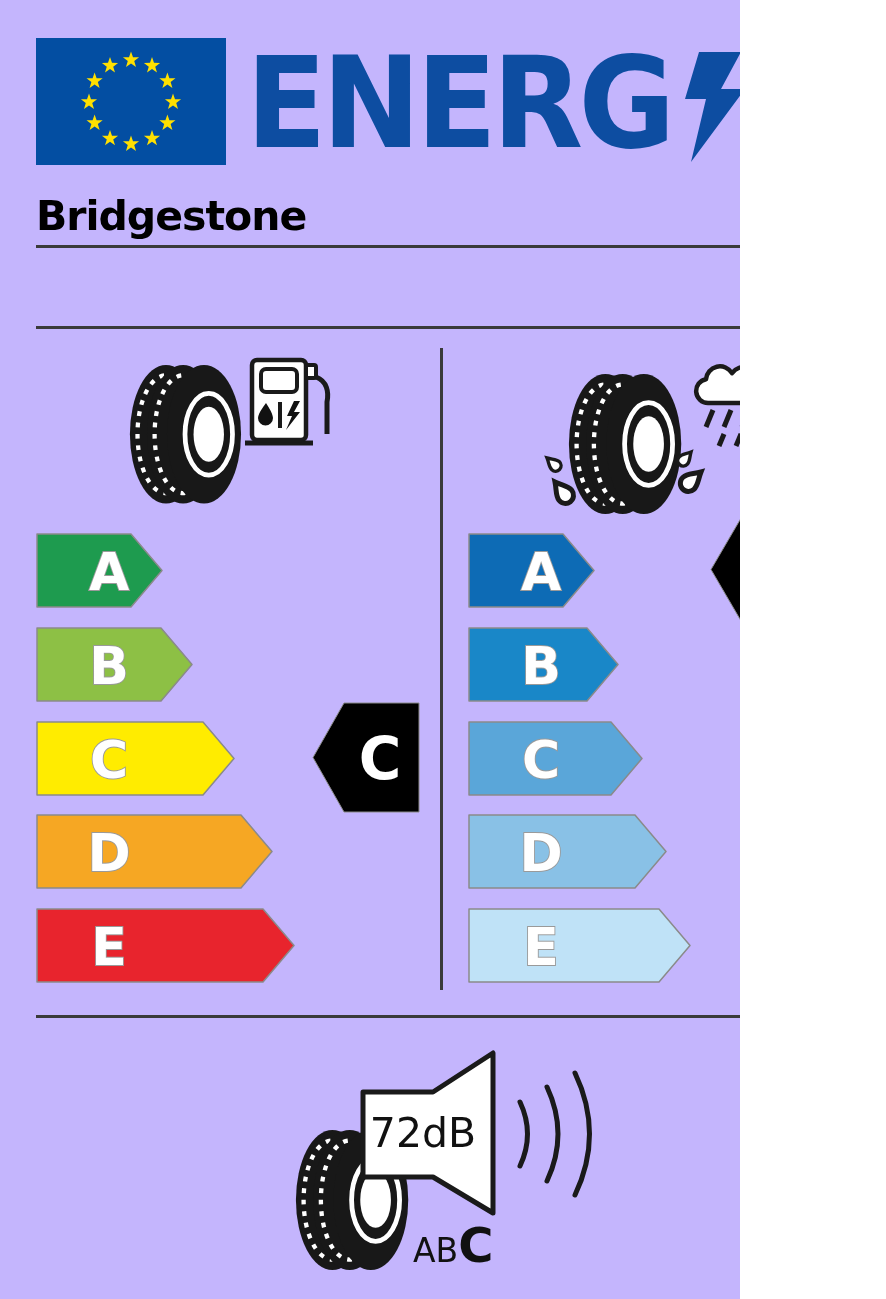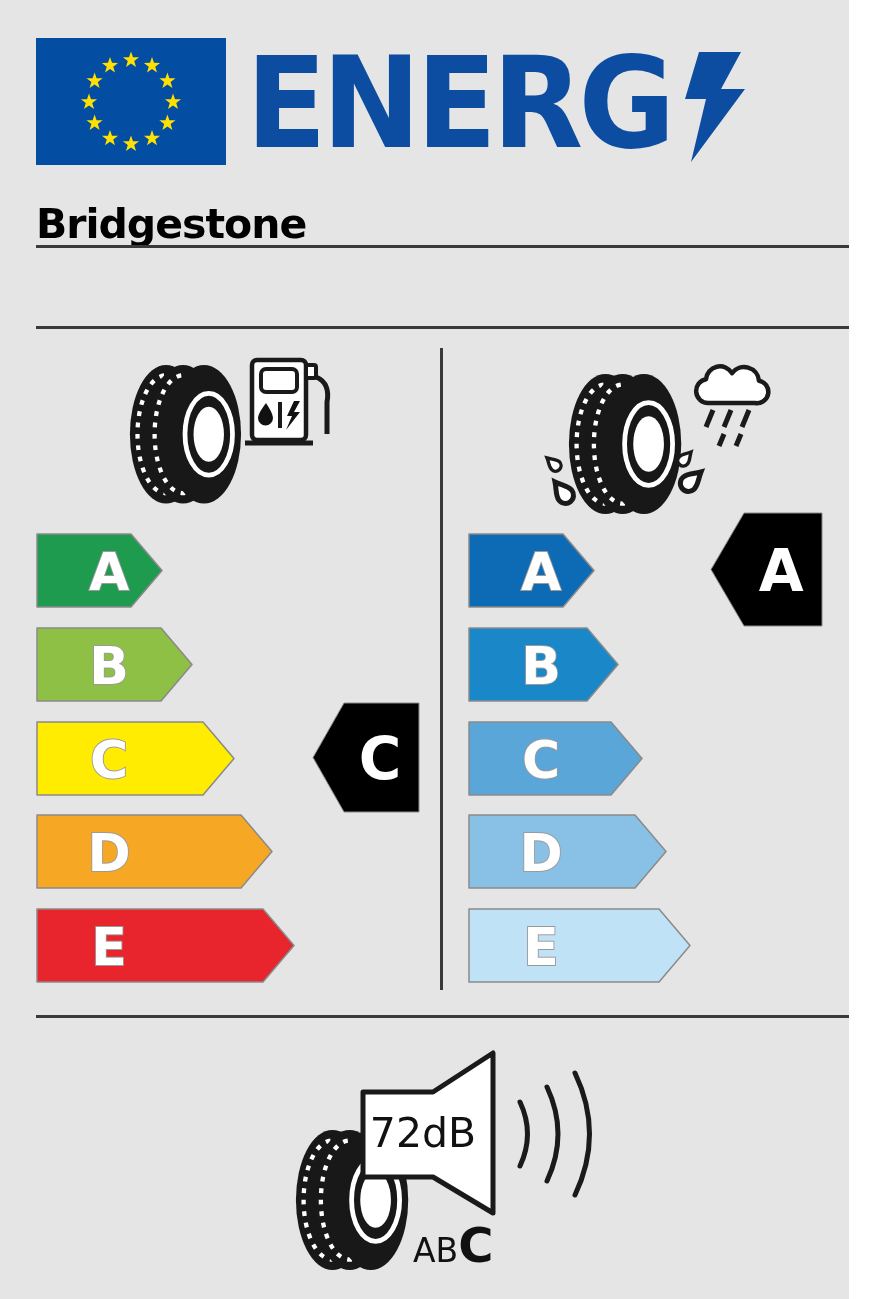--- a/index.html
+++ b/index.html
@@ -1,30 +1,30 @@
 <!DOCTYPE html>
 <html><head>
 <meta charset="utf-8">
 <style>
   html,body{margin:0;padding:0;background:#fff;}
   .label{
-    position:relative;width:849px;height:1299px;background:#e5e5e5;overflow:hidden;
+    position:relative;width:740px;height:1299px;background:#c4b5fd;overflow:hidden;
     font-family:"DejaVu Sans","Liberation Sans",sans-serif;color:#111;
   }
   .abs{position:absolute;}
   
   .flag{left:36px;top:38px;}
   .energ-wrap{left:246px;top:40px;display:flex;align-items:flex-start;}
   .energ-text{
     font-size:127px;line-height:1;font-weight:bold;color:#0d4da1;
     letter-spacing:-5px;transform:scale(0.93,1);transform-origin:left top;
     font-family:"DejaVu Sans","Liberation Sans",sans-serif;
   }
   .energ-bolt{margin-left:-18px;margin-top:12px;}
-  .brand{left:36px;top:192px;font-size:41px;font-weight:bold;color:#000;letter-spacing:-1px;margin-top:8px;}
+  .brand{left:36px;top:192px;font-size:41px;font-weight:bold;color:#000;letter-spacing:-1px;}
   .hline{left:36px;width:814px;height:3px;background:#3a3a3a;}
   .hl1{top:245px;} .hl2{top:326px;} .hl3{top:1015px;}
   .vdivider{left:440px;top:348px;width:3px;height:642px;background:#3a3a3a;}
   
   .icons-left{left:120px;top:345px;}
   .icons-right{left:535px;top:340px;}
   
   .scale{top:533px;display:flex;flex-direction:column;gap:18.75px;}
   .scale-left{left:36px;}
   .scale-right{left:468px;}

